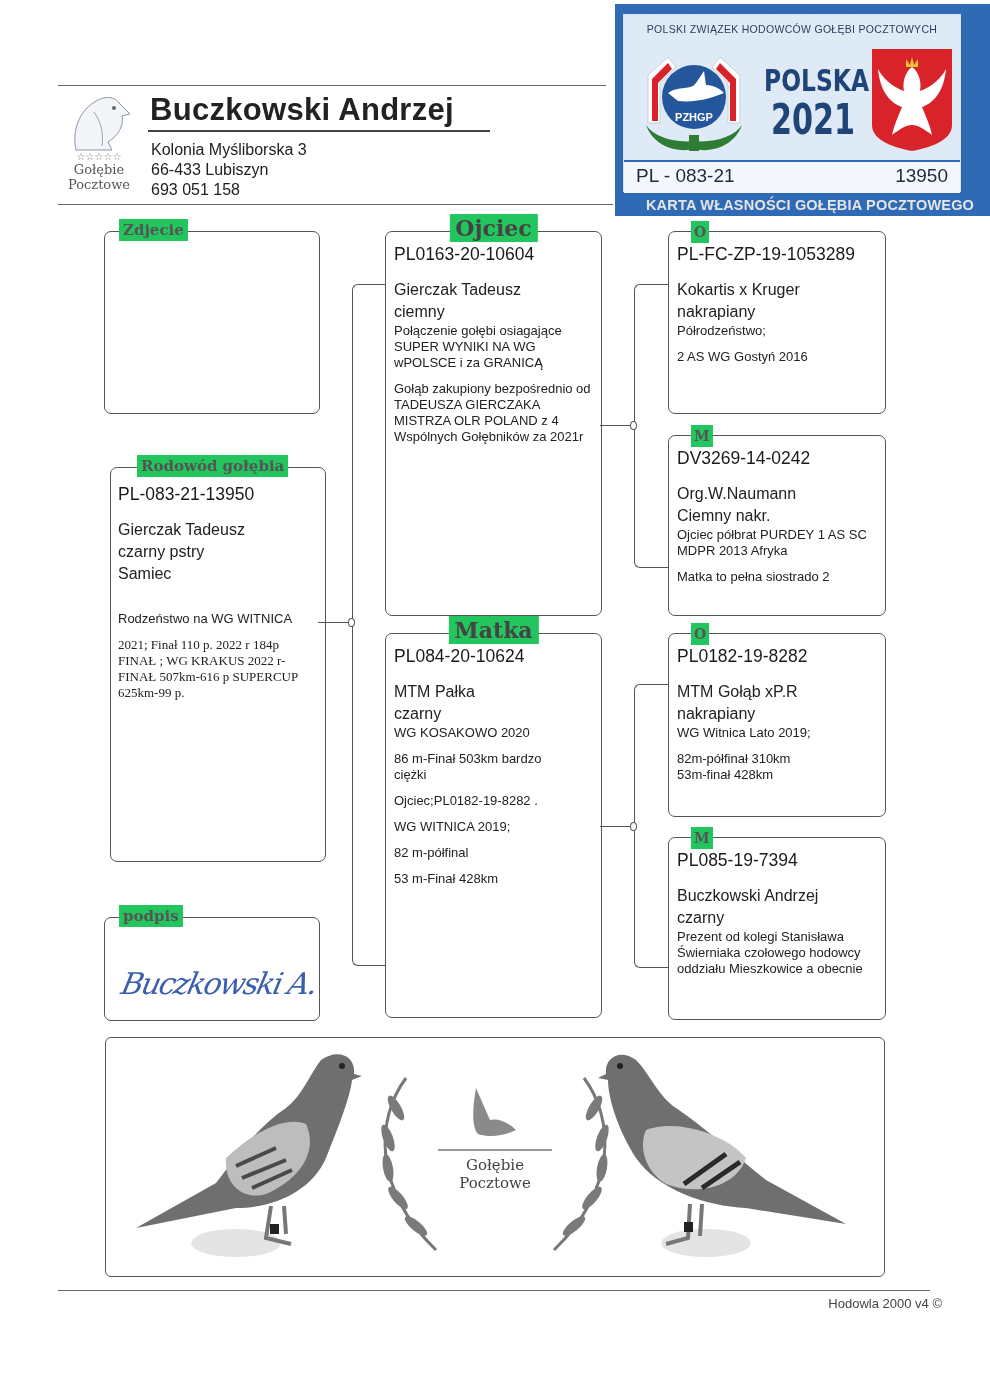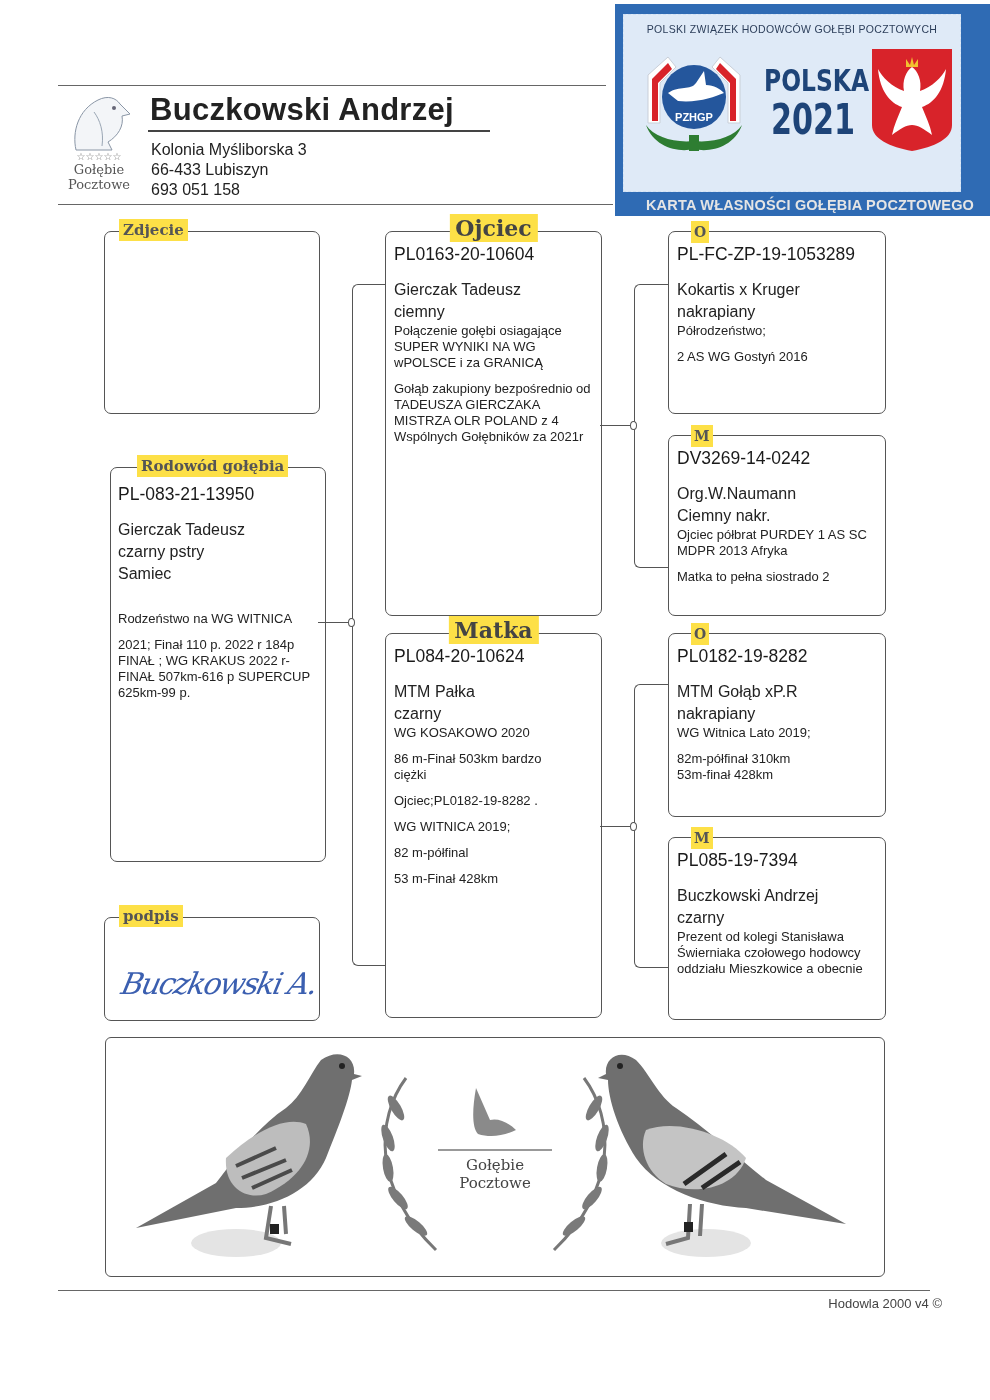--- a/index.html
+++ b/index.html
@@ -33,21 +33,21 @@
     border-top: 2px solid #2f6bb4; }
   .card-ring-a { position: absolute; left: 12px; top: 3px; font-size: 19px; color: #1c2a3e; }
   .card-ring-b { position: absolute; right: 12px; top: 3px; font-size: 19px; color: #1c2a3e; }
   .card-caption { position: absolute; left: 0; width: 100%; bottom: 3px; text-align: center;
     color: #e5e5e5; font-weight: bold; font-size: 14.5px; letter-spacing: 0.2px; }
   .card-eagle { position: absolute; left: 246px; top: 32px; width: 84px; height: 106px; }
   .card-logo { position: absolute; left: 10px; top: 30px; width: 120px; height: 112px; }
 
   
   .box { position: absolute; border: 1.5px solid #555; border-radius: 7px; background: #fff; }
-  .box-title { position: absolute; top: -13px; left: 14px; background: #fde047; padding: 0 4px;
+  .box-title { position: absolute; top: -13px; left: 14px; background: #22c55e; padding: 0 4px;
     font-family: "DejaVu Serif", serif; font-weight: bold; color: #555; font-size: 15px; line-height: 22px; }
   .box-title.big { font-size: 22px; color: #444; top: -18px; left: 50%; transform: translateX(-50%); padding: 0 6px; line-height: 28px; font-weight: bold; }
   .box-title.small { font-size: 14px; left: 22px; top: -11px; padding: 0 3px; }
   .ring { font-size: 17.5px; color: #1a1a1a; margin-top: 2px; }
   .line-l { font-size: 16px; color: #222; line-height: 22px; }
   .line-s { font-size: 13px; color: #222; line-height: 16px; }
   .gap { height: 14px; }
   .gap-s { height: 10px; }
   .box-content { position: absolute; left: 8px; top: 10px; right: 6px; }
 
@@ -103,40 +103,44 @@
 
     <div class="card-polska">POLSKA</div>
     <div class="card-year">2021</div>
 
     <svg class="card-eagle" viewBox="0 0 84 106">
       <path d="M2 2 H82 V78 C 82 92, 64 100, 42 104 C 20 100, 2 92, 2 78 Z" fill="#d8232a"></path>
       <path d="M42 20 C 36 24, 32 34, 34 44 C 22 40, 12 30, 8 22 C 10 44, 20 56, 32 60 C 28 70, 24 78, 22 88 C 30 82, 36 78, 42 78 C 48 78, 54 82, 62 88 C 60 78, 56 70, 52 60 C 64 56, 74 44, 76 22 C 72 30, 62 40, 50 44 C 52 34, 48 24, 42 20 Z" fill="#ffffff"></path>
       <path d="M36 12 L40 18 L42 10 L44 18 L48 12 L48 20 L36 20 Z" fill="#f2c230"></path>
     </svg>
 
+    <div class="card-strip">
+      <span class="card-ring-a">PL - 083-21</span>
+      <span class="card-ring-b">13950</span>
+    </div>
   </div>
   <div class="card-caption">KARTA WŁASNOŚCI GOŁĘBIA POCZTOWEGO</div>
 </div>
 
 <div class="box" style="left:104px; top:231px; width:214px; height:181px;">
   <div class="box-title">Zdjecie</div>
 </div>
 
 <div class="box" style="left:110px; top:467px; width:214px; height:393px;">
   <div class="box-title" style="left:26px;">Rodowód gołębia</div>
   <div class="box-content" style="left:7px; top:14px;">
     <div class="ring">PL-083-21-13950</div>
     <div class="gap"></div>
     <div class="line-l">Gierczak Tadeusz</div>
     <div class="line-l">czarny pstry</div>
     <div class="line-l">Samiec</div>
     <div style="height:26px"></div>
     <div class="line-s">Rodzeństwo na WG WITNICA</div>
     <div class="gap-s"></div>
-    <div class="line-s" style="width:200px;">2021; Finał 110 p.  2022 r 184p  FINAŁ ;  WG KRAKUS 2022 r-FINAŁ 507km-616 p SUPERCUP 625km-99 p.</div>
+    <div class="line-s" style="width:200px;font-family:Liberation Serif, serif;">2021; Finał 110 p.  2022 r 184p  FINAŁ ;  WG KRAKUS 2022 r-FINAŁ 507km-616 p SUPERCUP 625km-99 p.</div>
   </div>
 </div>
 
 <div class="box" style="left:104px; top:917px; width:214px; height:102px;">
   <div class="box-title">podpis</div>
 </div>
 <div class="abs sign">Buczkowski A.</div>
 
 <div class="box" style="left:385px; top:231px; width:215px; height:383px;">
   <div class="box-title big">Ojciec</div>

